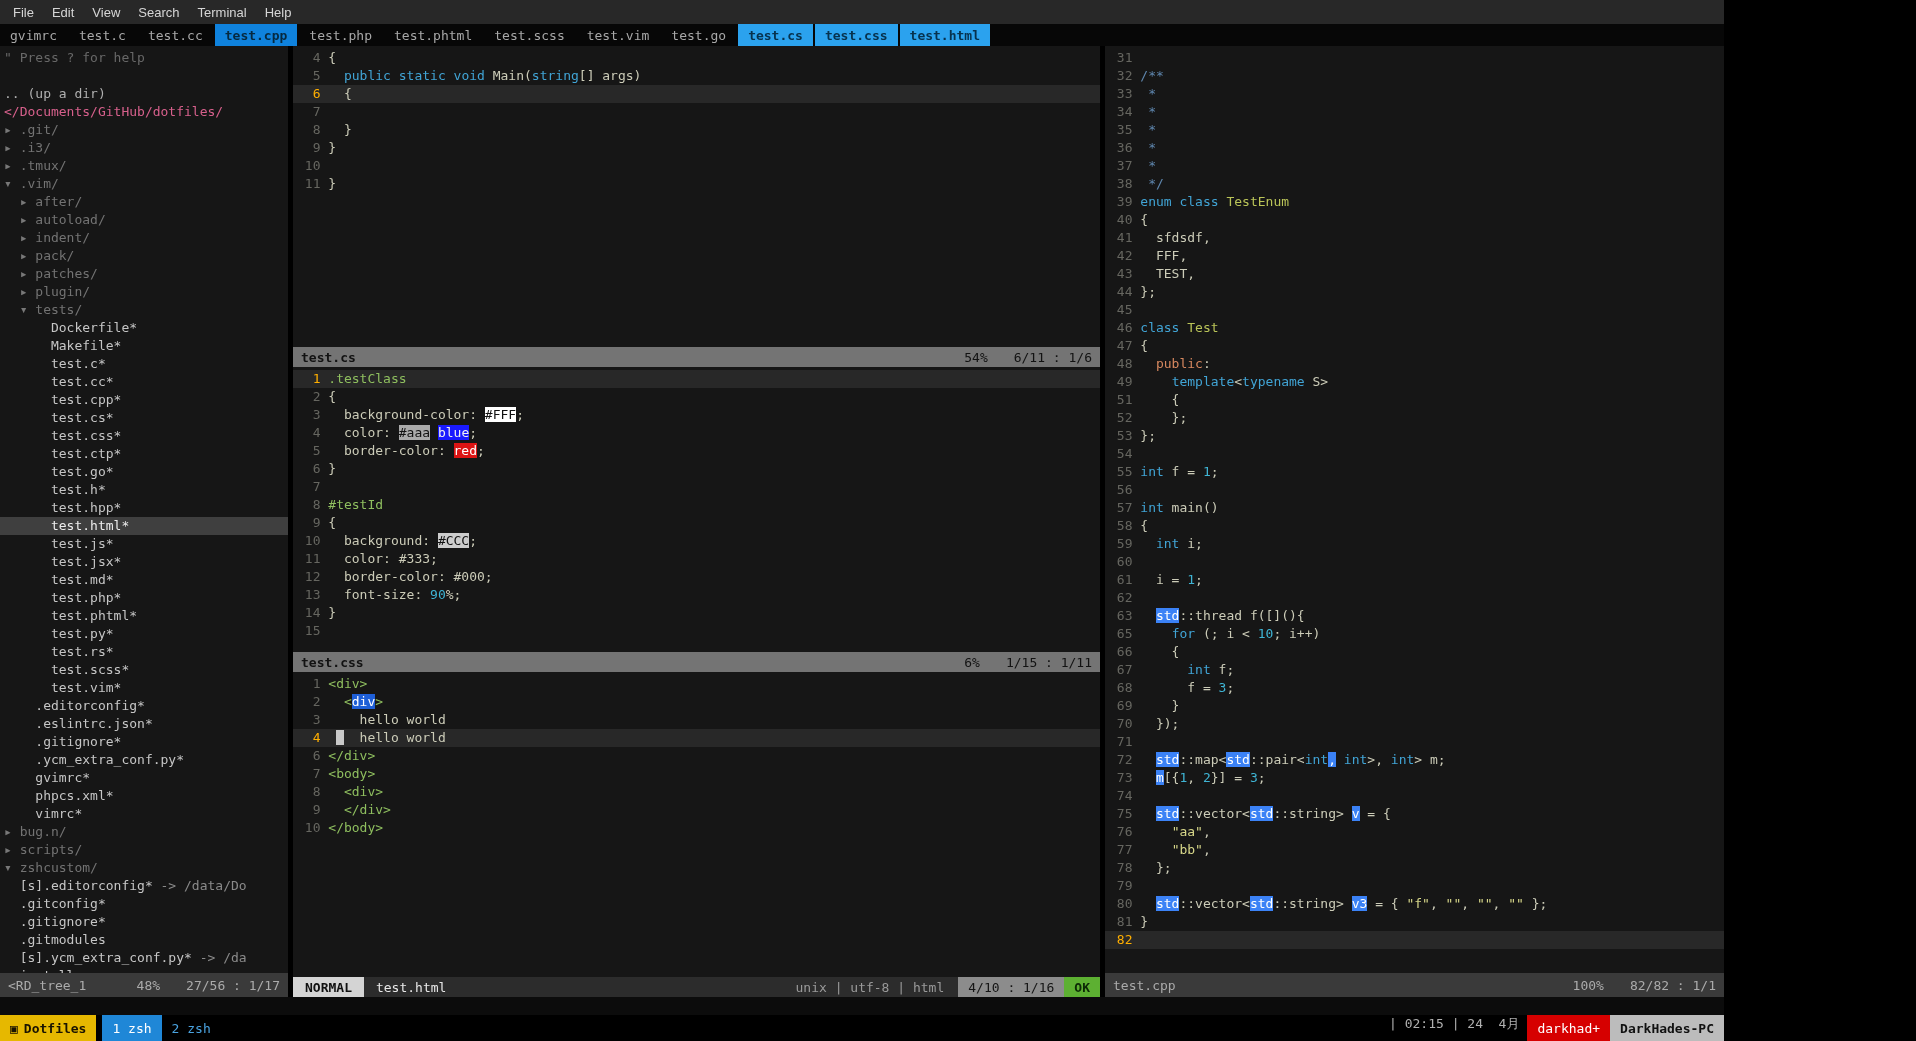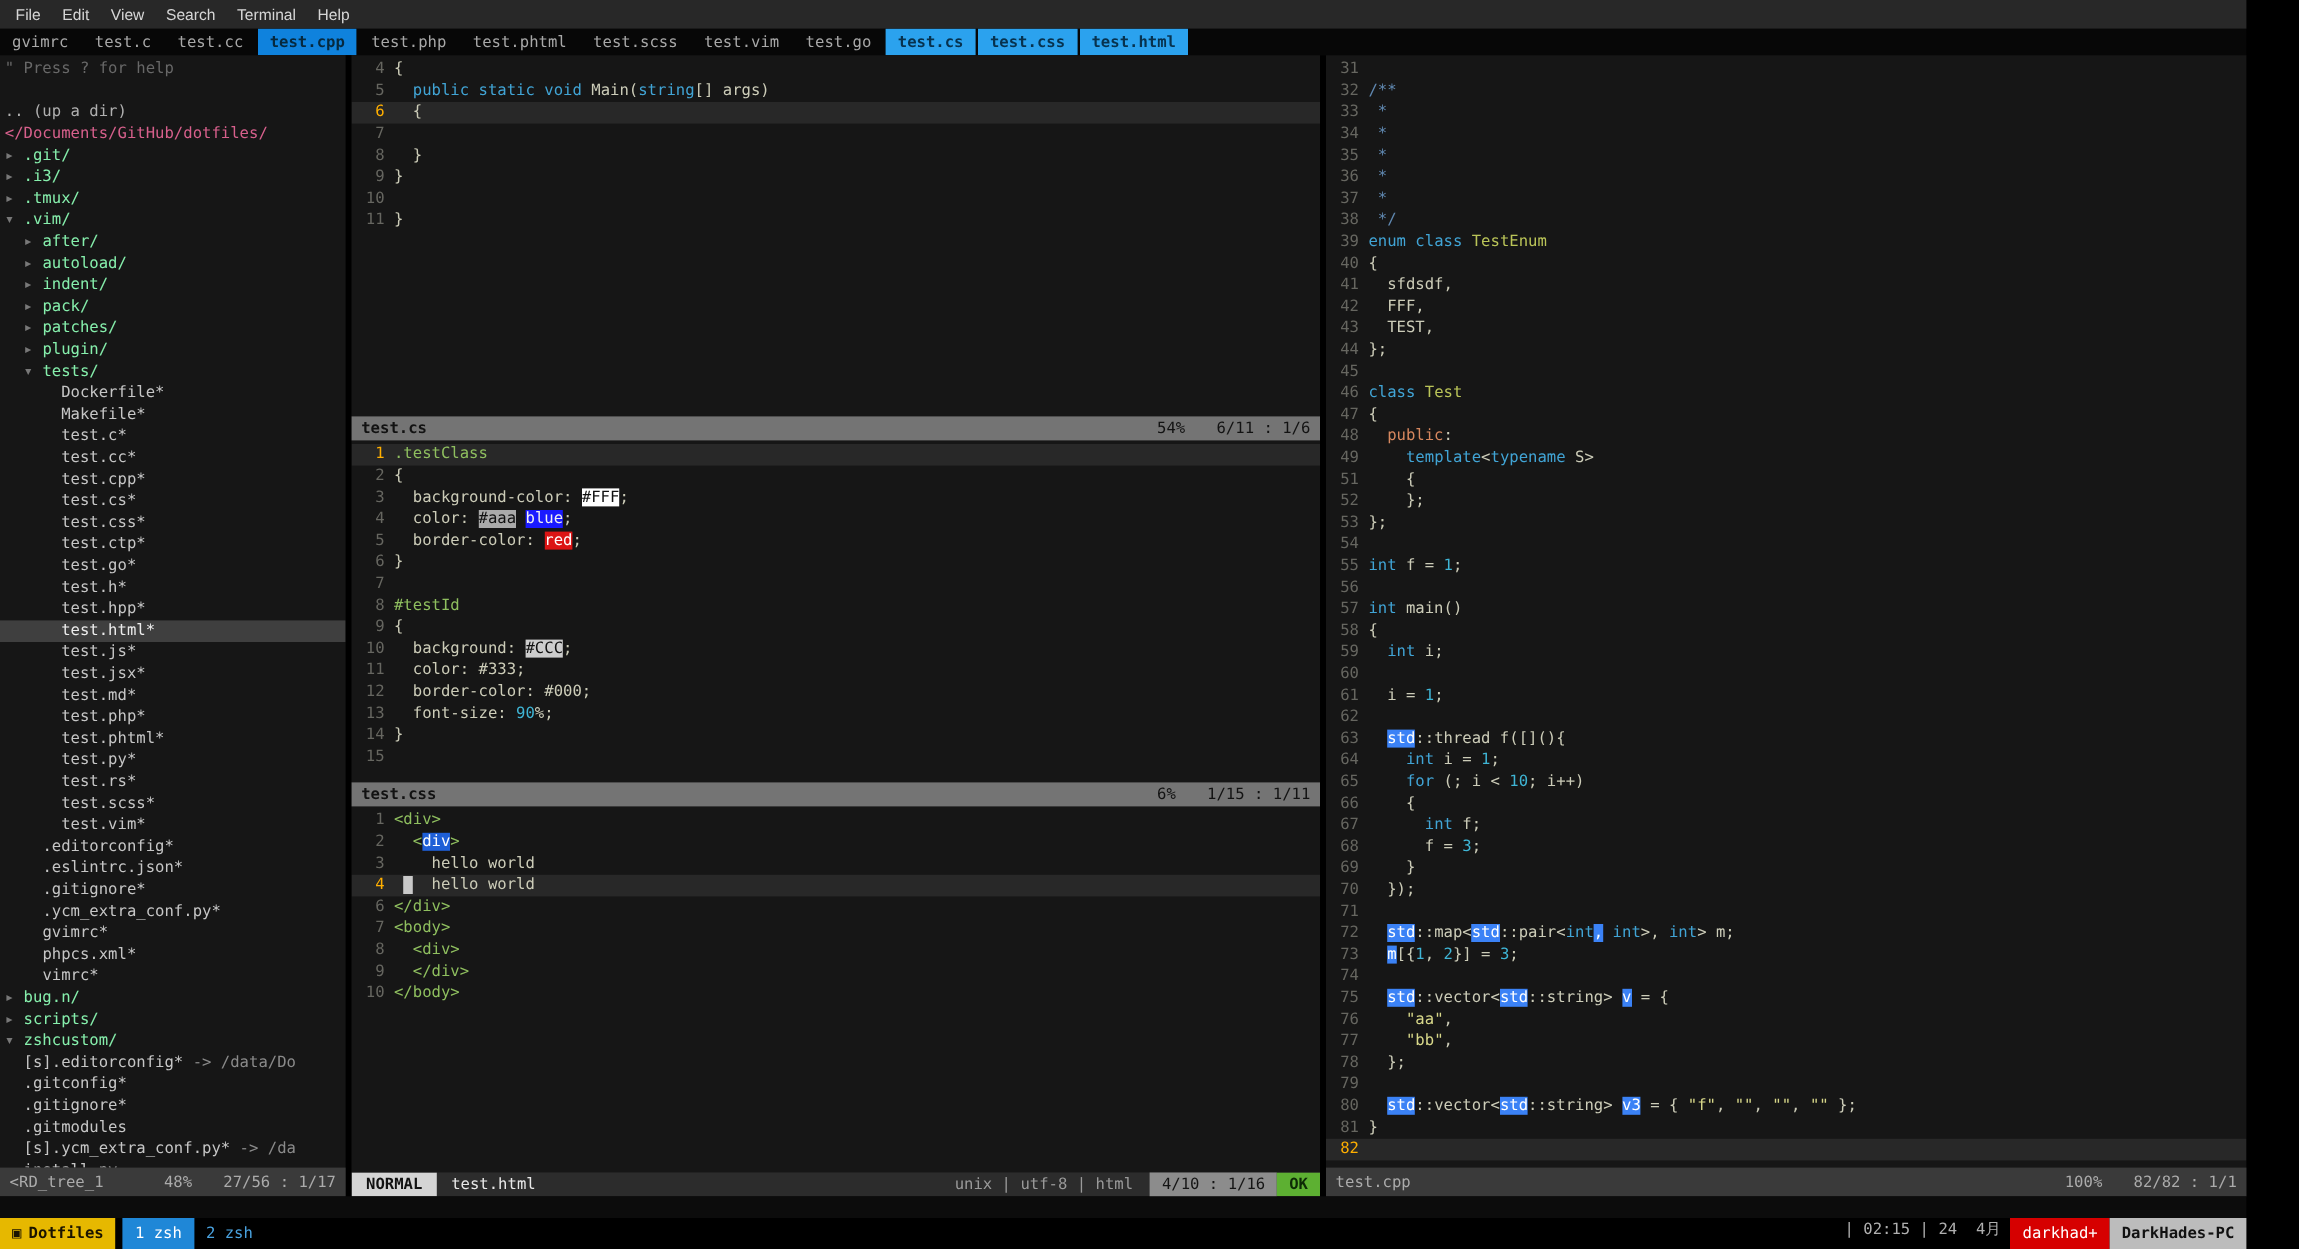--- a/index.html
+++ b/index.html
@@ -1,36 +1,36 @@
 <!DOCTYPE html>
 <html><head>
 <meta charset="utf-8">
 <style>
   *{margin:0;padding:0;box-sizing:border-box}
   html,body{width:1916px;height:1041px;background:#000;overflow:hidden}
   body{font-family:"DejaVu Sans Mono",monospace;font-size:13px;color:#ccccb8}
-  .screen{display:flex;flex-direction:column;width:1872px;height:1041px}
+  .screen{display:flex;flex-direction:column;width:1724px;height:1041px}
   .menubar{height:24px;background:#282828;color:#d6d6d6;display:flex;align-items:center;
            font-family:"Liberation Sans",sans-serif;font-size:13px;padding-left:4px;flex:0 0 auto}
   .mi{padding:0 9px;cursor:default}
   .tabbar{height:22px;background:#070707;display:flex;align-items:stretch;font-size:13px;color:#a8a8a8;flex:0 0 auto}
   .tab{display:flex;align-items:center;padding:0 10px;margin-right:2px;white-space:pre}
   .tab.active{background:#0f82dd;color:#06293f;font-weight:bold}
   .tab.window{background:#2ba2ee;color:#07324e;font-weight:bold}
   .main{flex:1 1 auto;display:flex;min-height:0}
   .col{display:flex;flex-direction:column;min-width:0;background:#161616}
   .nerdtree{width:293px;border-right:5px solid #000}
   .center{width:812px;border-right:5px solid #000}
   .rightcol{flex:1}
   .treebody{flex:1;overflow:hidden;padding:3px 0 0 4px}
   .trow{height:18px;line-height:18px;white-space:pre}
   .trow.cur{background:#3f3f3f;margin-left:-4px;padding-left:4px}
   .trow.cur .t-file{color:#ececec;font-weight:normal}
   .t-arrow{color:#787878}
-  .t-dir{color:#86efac}
+  .t-dir{color:#737373}
   .t-file{color:#c6c6c6}
   .t-help{color:#686868}
   .t-updir{color:#b0b0b0}
   .t-path{color:#d7608c}
   .t-tail{color:#8a8a8a}
   .win{display:flex;flex-direction:column;min-height:0}
   .winbody{flex:1;overflow:hidden;padding:3px 0 0 4px}
   .crow{height:18px;line-height:18px;white-space:pre;color:#ccccb8}
   .crow.cur{background:#282828;margin-left:-4px;padding-left:4px}
   .gut{color:#666660}
@@ -265,21 +265,20 @@
           <div class="crow"><span class="gut"> 54 </span><span></span></div>
           <div class="crow"><span class="gut"> 55 </span><span class="tk-k">int</span><span> f = </span><span class="tk-n">1</span><span>;</span></div>
           <div class="crow"><span class="gut"> 56 </span><span></span></div>
           <div class="crow"><span class="gut"> 57 </span><span class="tk-k">int</span><span> main()</span></div>
           <div class="crow"><span class="gut"> 58 </span><span>{</span></div>
           <div class="crow"><span class="gut"> 59 </span><span>  </span><span class="tk-k">int</span><span> i;</span></div>
           <div class="crow"><span class="gut"> 60 </span><span></span></div>
           <div class="crow"><span class="gut"> 61 </span><span>  i = </span><span class="tk-n">1</span><span>;</span></div>
           <div class="crow"><span class="gut"> 62 </span><span></span></div>
           <div class="crow"><span class="gut"> 63 </span><span>  </span><span class="tk-err">std</span><span>::thread f([](){</span></div>
-          <div class="crow"><span class="gut"> 64 </span><span>    </span><span class="tk-k">int</span><span> i = </span><span class="tk-n">1</span><span>;</span></div>
           <div class="crow"><span class="gut"> 65 </span><span>    </span><span class="tk-k">for</span><span> (; i &lt; </span><span class="tk-n">10</span><span>; i++)</span></div>
           <div class="crow"><span class="gut"> 66 </span><span>    {</span></div>
           <div class="crow"><span class="gut"> 67 </span><span>      </span><span class="tk-k">int</span><span> f;</span></div>
           <div class="crow"><span class="gut"> 68 </span><span>      f = </span><span class="tk-n">3</span><span>;</span></div>
           <div class="crow"><span class="gut"> 69 </span><span>    }</span></div>
           <div class="crow"><span class="gut"> 70 </span><span>  });</span></div>
           <div class="crow"><span class="gut"> 71 </span><span></span></div>
           <div class="crow"><span class="gut"> 72 </span><span>  </span><span class="tk-err">std</span><span>::map&lt;</span><span class="tk-err">std</span><span>::pair&lt;</span><span class="tk-k">int</span><span class="tk-err">,</span><span> </span><span class="tk-k">int</span><span>&gt;, </span><span class="tk-k">int</span><span>&gt; m;</span></div>
           <div class="crow"><span class="gut"> 73 </span><span>  </span><span class="tk-err">m</span><span>[{</span><span class="tk-n">1</span><span>, </span><span class="tk-n">2</span><span>}] = </span><span class="tk-n">3</span><span>;</span></div>
           <div class="crow"><span class="gut"> 74 </span><span></span></div>

